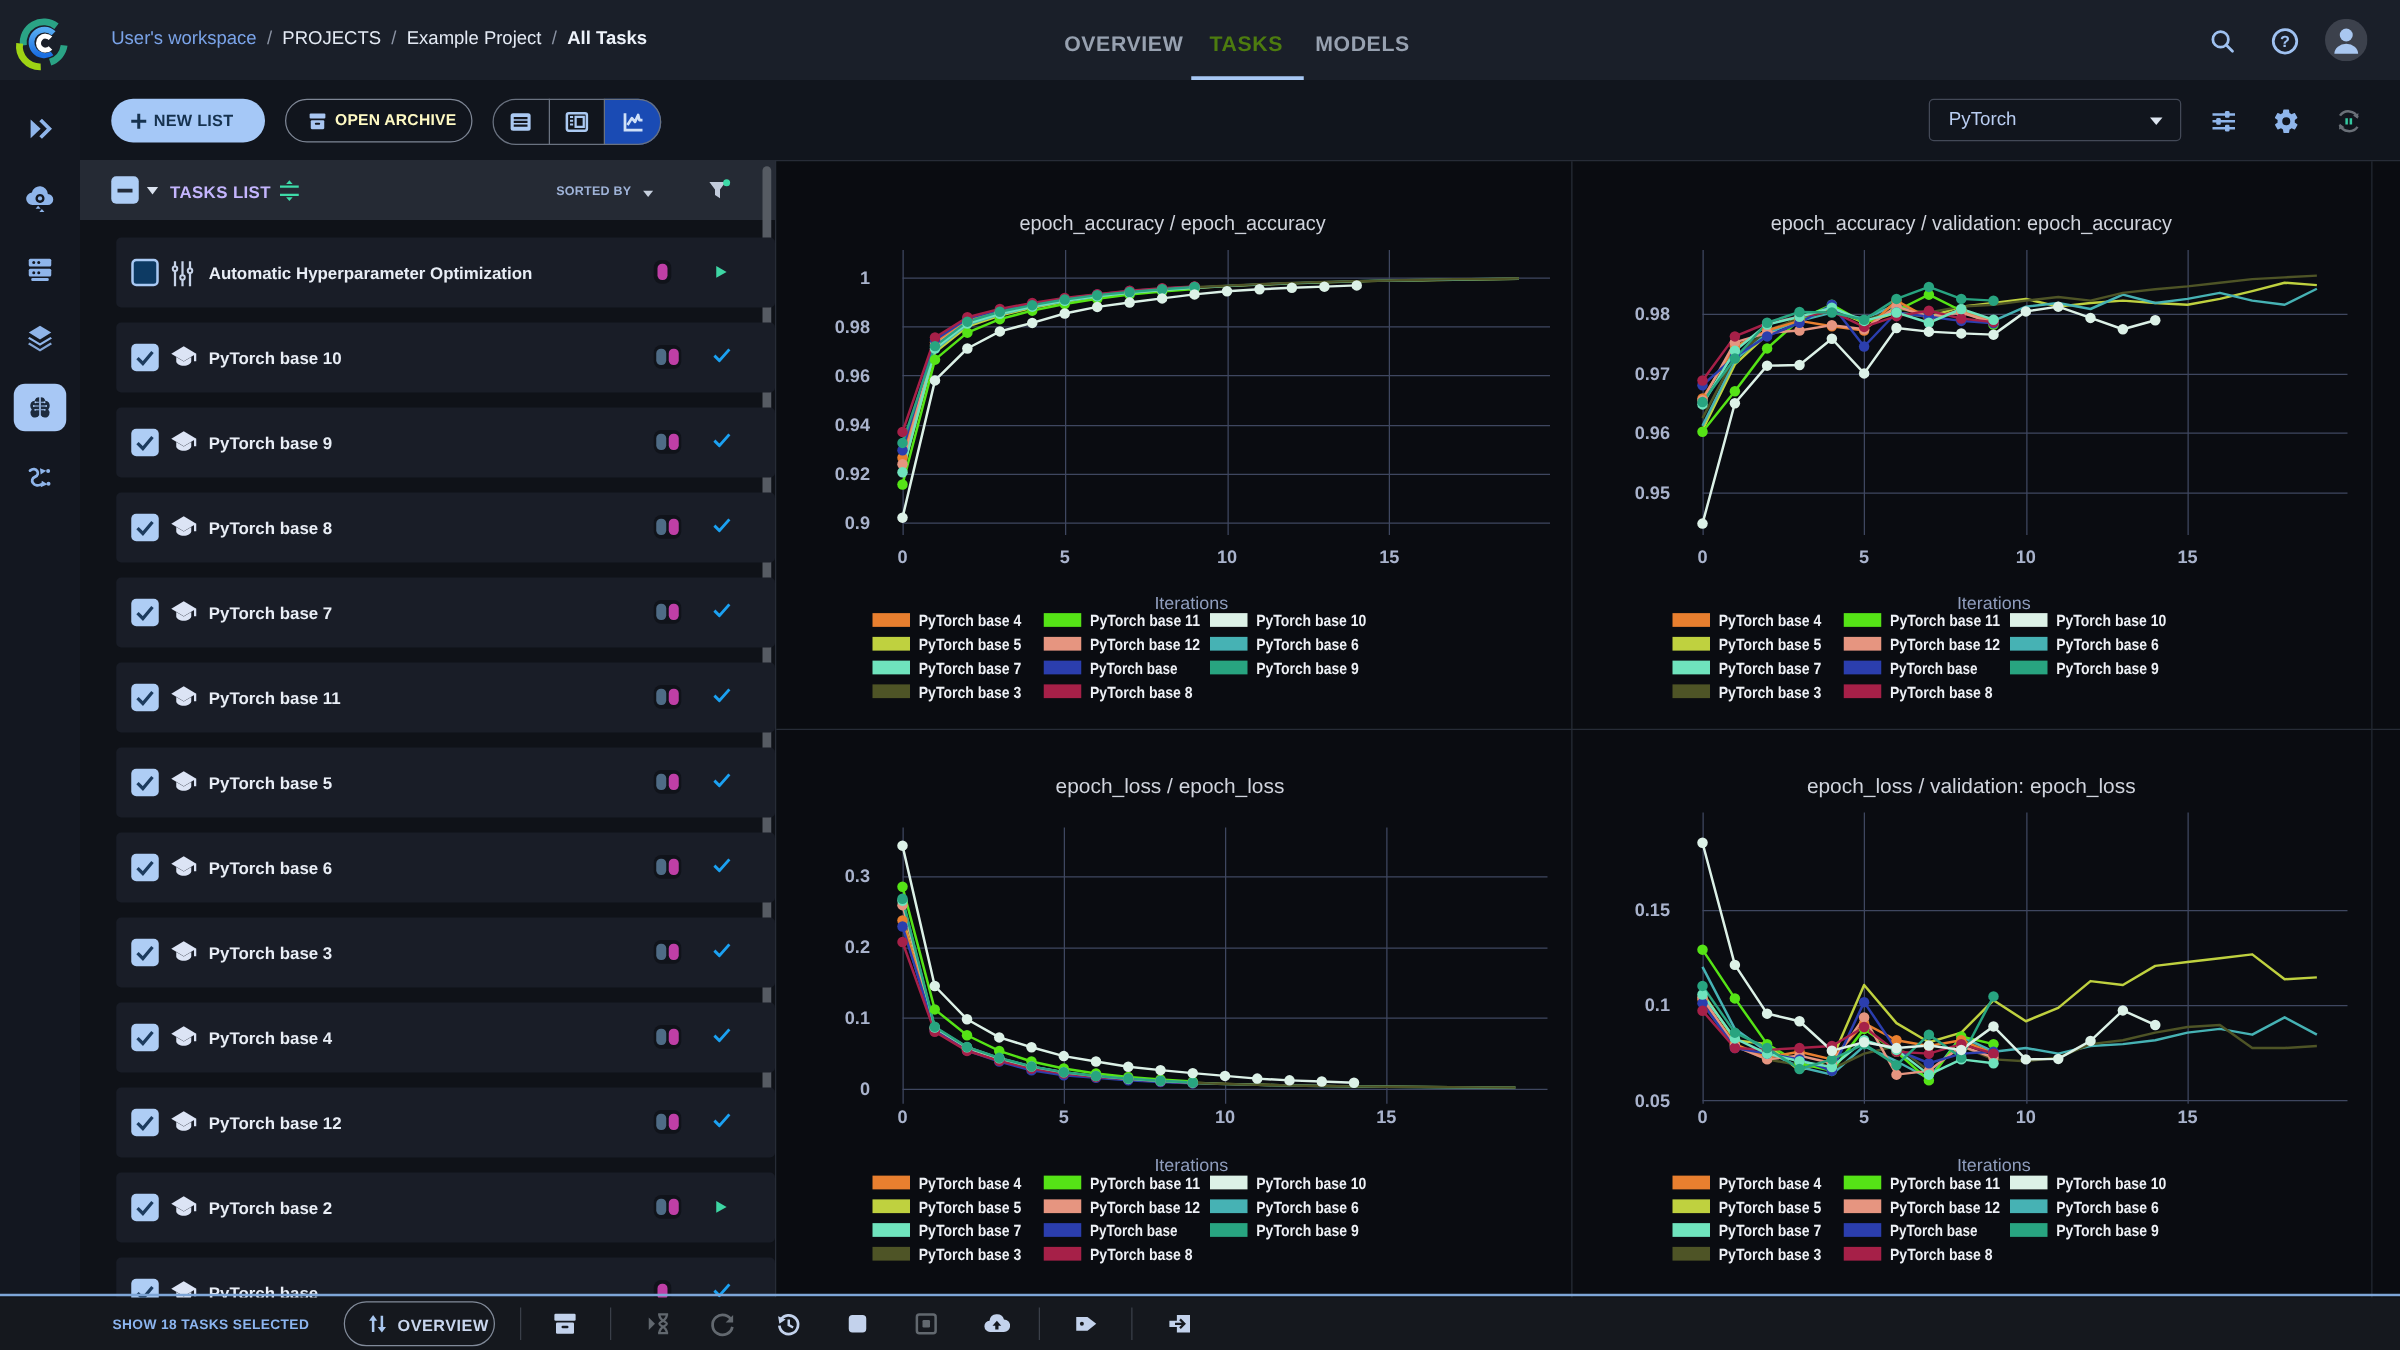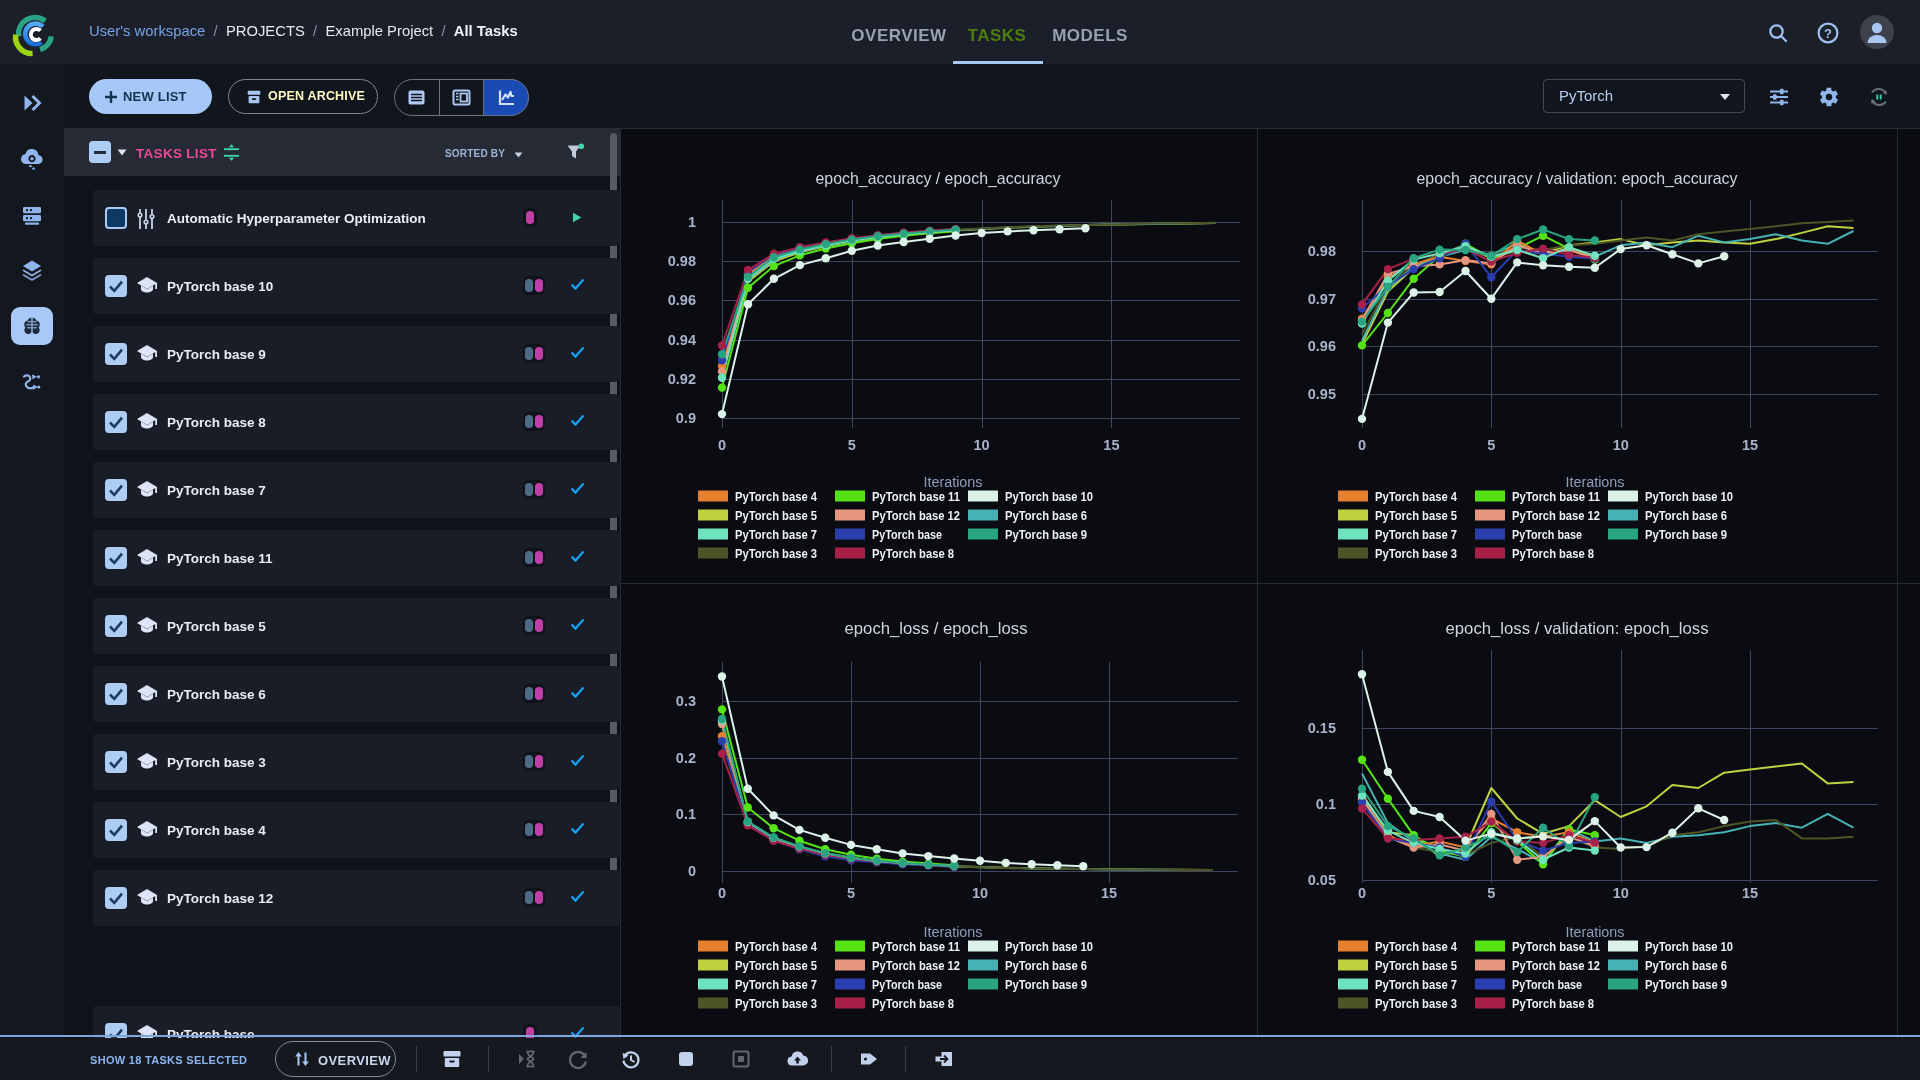--- a/index.html
+++ b/index.html
@@ -180,21 +180,21 @@
         <line x1="12.7" y1="8.5" x2="12.7" y2="13.5"></line>
       </g>
     </svg>
 
 <div class="abs" style="left:64px;top:128px;width:556px;height:48px;background:#252a34"></div>
 <div class="abs" style="left:89px;top:141px;width:22px;height:22px;border-radius:4px;background:#aecdf5"></div>
 <div class="abs" style="left:94px;top:150.5px;width:12px;height:3px;background:#232b3a"></div>
 <svg class="abs" style="left:116px;top:148px" width="12" height="9" viewBox="0 0 12 9">
       <path d="M1.5 1.5 L6 7.5 L10.5 1.5 Z" fill="#dbe3ef"></path>
     </svg>
-<div class="abs" style="left:136px;top:146px;font-size:13.5px;font-weight:bold;letter-spacing:0.3px;color:#ec4899">TASKS LIST</div>
+<div class="abs" style="left:136px;top:146px;font-size:13.5px;font-weight:bold;letter-spacing:0.3px;color:#c4b5fd">TASKS LIST</div>
 <svg class="abs" style="left:222px;top:143px" width="19" height="19" viewBox="0 0 19 19">
       <g stroke="#3edba8" stroke-width="1.8" fill="none">
         <path d="M2 6.2 h15"></path>
         <path d="M2 12.8 h15"></path>
       </g>
       <g fill="#3edba8">
         <path d="M9.5 1.2 l2.6 3 h-5.2 Z"></path>
         <path d="M9.5 17.8 l2.6-3 h-5.2 Z"></path>
       </g>
     </svg>
@@ -407,20 +407,38 @@
           <path d="M5 9.5 V13.2 C5 15 8 16.6 11 16.6 C14 16.6 17 15 17 13.2 V9.5 L11 13.2 Z" fill="#dce4f5"></path>
           <rect x="19.2" y="7" width="1.8" height="6" fill="#dce4f5"></rect>
         </svg>
         <div class="rowtitle">PyTorch base 12</div>
         <div class="pillbox" style="width:22px">
           <div class="pill" style="background:#4e6b85"></div>
           <div class="pill" style="background:#bf3fa6"></div>
         </div>
         <svg class="sticon" style="left:477px;top:20px" width="15" height="12" viewBox="0 0 15 12">
           <path d="M1.5 6.5 L5.5 10.5 L13.5 1.5" fill="none" stroke="#1ba1f2" stroke-width="2.3"></path>
+        </svg>
+      </div>
+      <div class="card" style="top:810px">
+        <div class="cb"><svg width="22" height="22" viewBox="0 0 22 22">
+            <path d="M5 11.5 L9.3 15.8 L17 6.6" fill="none" stroke="#1c3b5e" stroke-width="2.6"></path>
+          </svg></div>
+        <svg class="ticon" width="22" height="20" viewBox="0 0 22 20">
+          <path d="M11 1 L21 7 L11 13 L1 7 Z" fill="#dce4f5"></path>
+          <path d="M5 9.5 V13.2 C5 15 8 16.6 11 16.6 C14 16.6 17 15 17 13.2 V9.5 L11 13.2 Z" fill="#dce4f5"></path>
+          <rect x="19.2" y="7" width="1.8" height="6" fill="#dce4f5"></rect>
+        </svg>
+        <div class="rowtitle">PyTorch base 2</div>
+        <div class="pillbox" style="width:22px">
+          <div class="pill" style="background:#4e6b85"></div>
+          <div class="pill" style="background:#bf3fa6"></div>
+        </div>
+        <svg class="sticon" style="left:479px;top:22px" width="10" height="11" viewBox="0 0 10 11">
+          <path d="M1 0.8 L9.3 5.5 L1 10.2 Z" fill="#3ed6a4"></path>
         </svg>
       </div>
       <div class="card" style="top:878px">
         <div class="cb"><svg width="22" height="22" viewBox="0 0 22 22">
             <path d="M5 11.5 L9.3 15.8 L17 6.6" fill="none" stroke="#1c3b5e" stroke-width="2.6"></path>
           </svg></div>
         <svg class="ticon" width="22" height="20" viewBox="0 0 22 20">
           <path d="M11 1 L21 7 L11 13 L1 7 Z" fill="#dce4f5"></path>
           <path d="M5 9.5 V13.2 C5 15 8 16.6 11 16.6 C14 16.6 17 15 17 13.2 V9.5 L11 13.2 Z" fill="#dce4f5"></path>
           <rect x="19.2" y="7" width="1.8" height="6" fill="#dce4f5"></rect>

